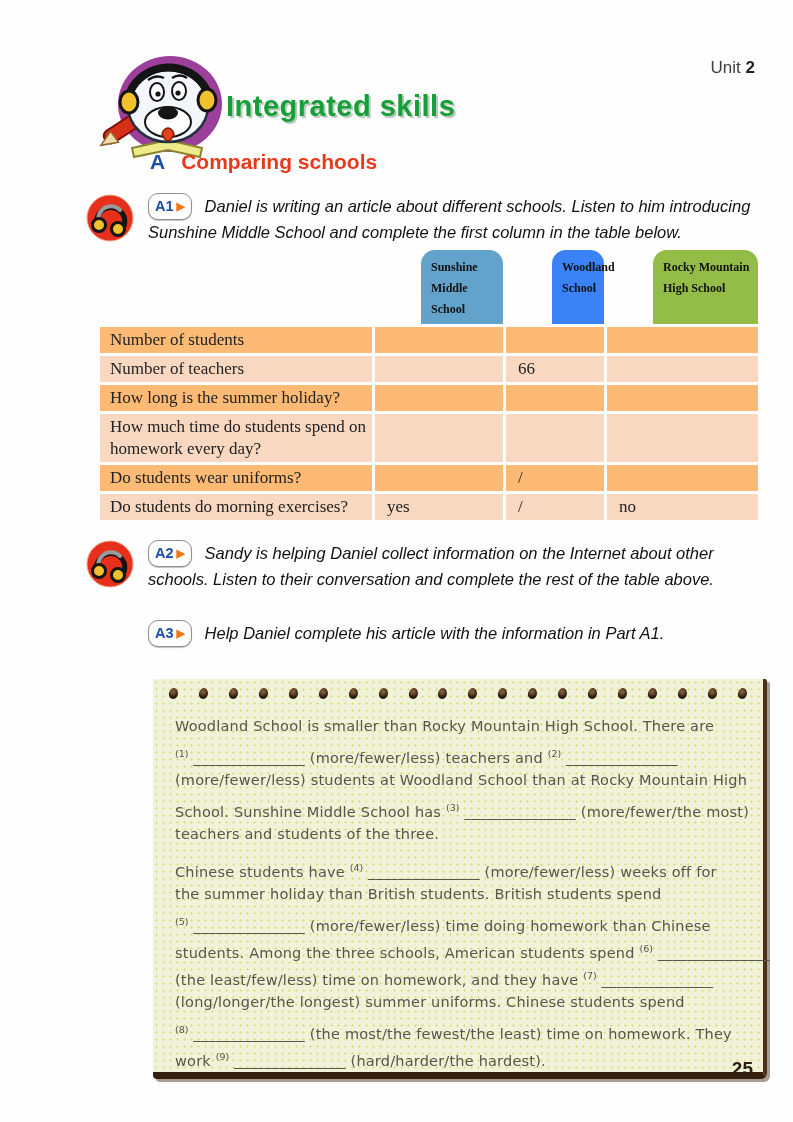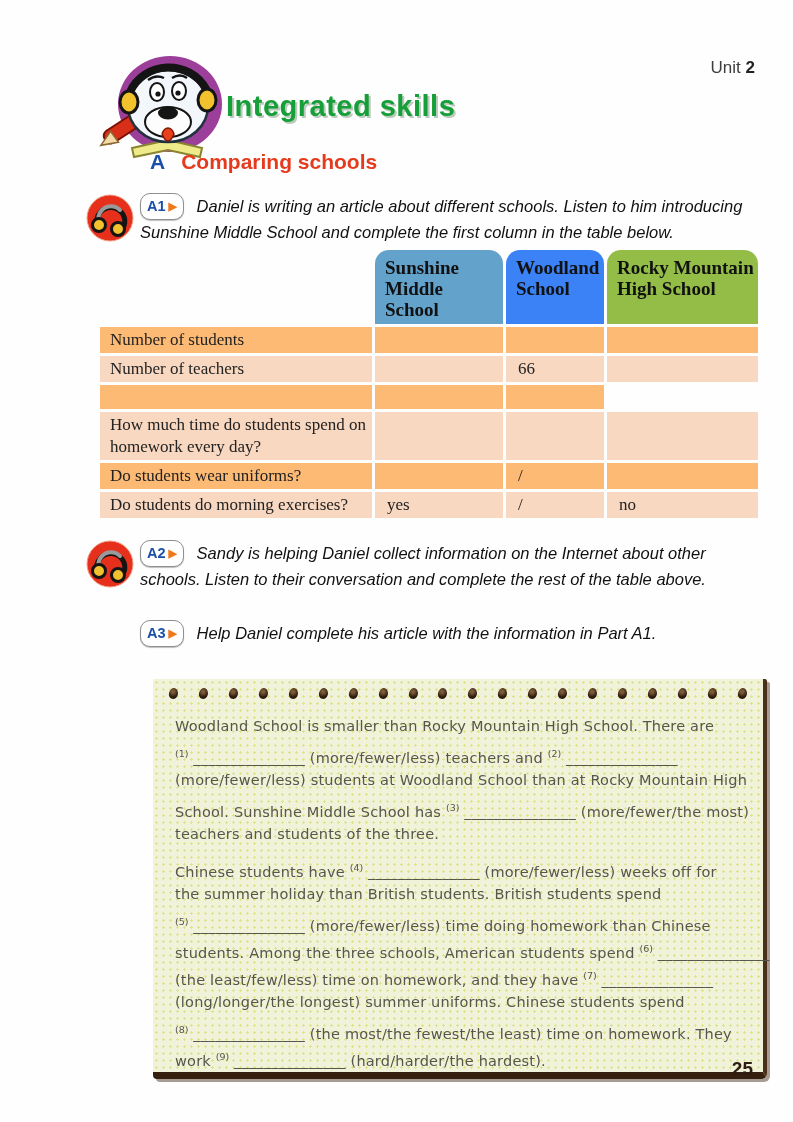--- a/index.html
+++ b/index.html
@@ -31,21 +31,21 @@
   .section-heading { position:absolute; left:150px; top:150px; font-size:21px; font-weight:bold; }
   .section-letter { color:#1b4fa8; margin-right:16px; }
   .section-title  { color:#e63a1d; }
 
   
   .listen-icon { position:absolute; width:52px; height:52px; }
   .icon-a1 { left:84px; top:192px; }
   .icon-a2 { left:84px; top:538px; }
 
   .instr {
-    position:absolute; left:140px; width:625px;
+    position:absolute; left:148px; width:625px;
     font-style:italic; font-size:16.5px; line-height:24px; color:#111;
   }
   .instr-a1 { top:193px; }
   .instr-a2 { top:540px; }
   .instr-a3 { top:620px; }
 
   .badge {
     display:inline-flex; align-items:center; gap:3px;
     border:1.5px solid #8f8f8f; border-radius:10px;
     background:#fff; padding:0 6px 1px 6px; margin-right:8px;
@@ -54,22 +54,22 @@
     vertical-align:1px;
   }
   .badge .play { color:#f07818; font-size:11px; line-height:1; }
 
   
   .cmp-table { position:absolute; left:100px; top:250px; width:658px; }
   .t-grid { display:grid; grid-template-columns:272px 128px 98px 151px; column-gap:3px; }
   .t-head { margin-bottom:3px; }
   .th {
     min-height:53px; border-radius:14px 14px 0 0;
-    font-family:"Liberation Serif", serif; font-weight:bold; font-size:19px;
-    color:#111; padding:7px 4px 4px 10px; line-height:21px;
+    font-family:"Liberation Serif", serif; font-weight:bold; font-size:12px;
+    color:#111; padding:7px 4px 4px 10px; line-height:21px;margin-left:46px;
   }
   .t-row { margin-bottom:3px; }
   .t-label {
     font-family:"Liberation Serif", serif; font-size:17px; color:#222;
     padding:2px 6px 2px 10px; display:flex; align-items:center; line-height:22px;
   }
   .t-cell {
     font-family:"Liberation Serif", serif; font-size:17px; color:#222;
     padding:2px 4px 2px 12px; display:flex; align-items:center;
   }
@@ -177,20 +177,21 @@
         <div class="t-cell"></div>
         <div class="t-cell"></div>
       </div>
       <div class="t-grid t-row row-peach">
         <div class="t-label">Number of teachers</div>
         <div class="t-cell"></div>
         <div class="t-cell">66</div>
         <div class="t-cell"></div>
       </div>
       <div class="t-grid t-row row-cream">
+        <div class="t-label">How long is the summer holiday?</div>
         <div class="t-cell"></div>
         <div class="t-cell"></div>
         <div class="t-cell"></div>
       </div>
       <div class="t-grid t-row row-peach">
         <div class="t-label">How much time do students spend on homework every day?</div>
         <div class="t-cell"></div>
         <div class="t-cell"></div>
         <div class="t-cell"></div>
       </div>

